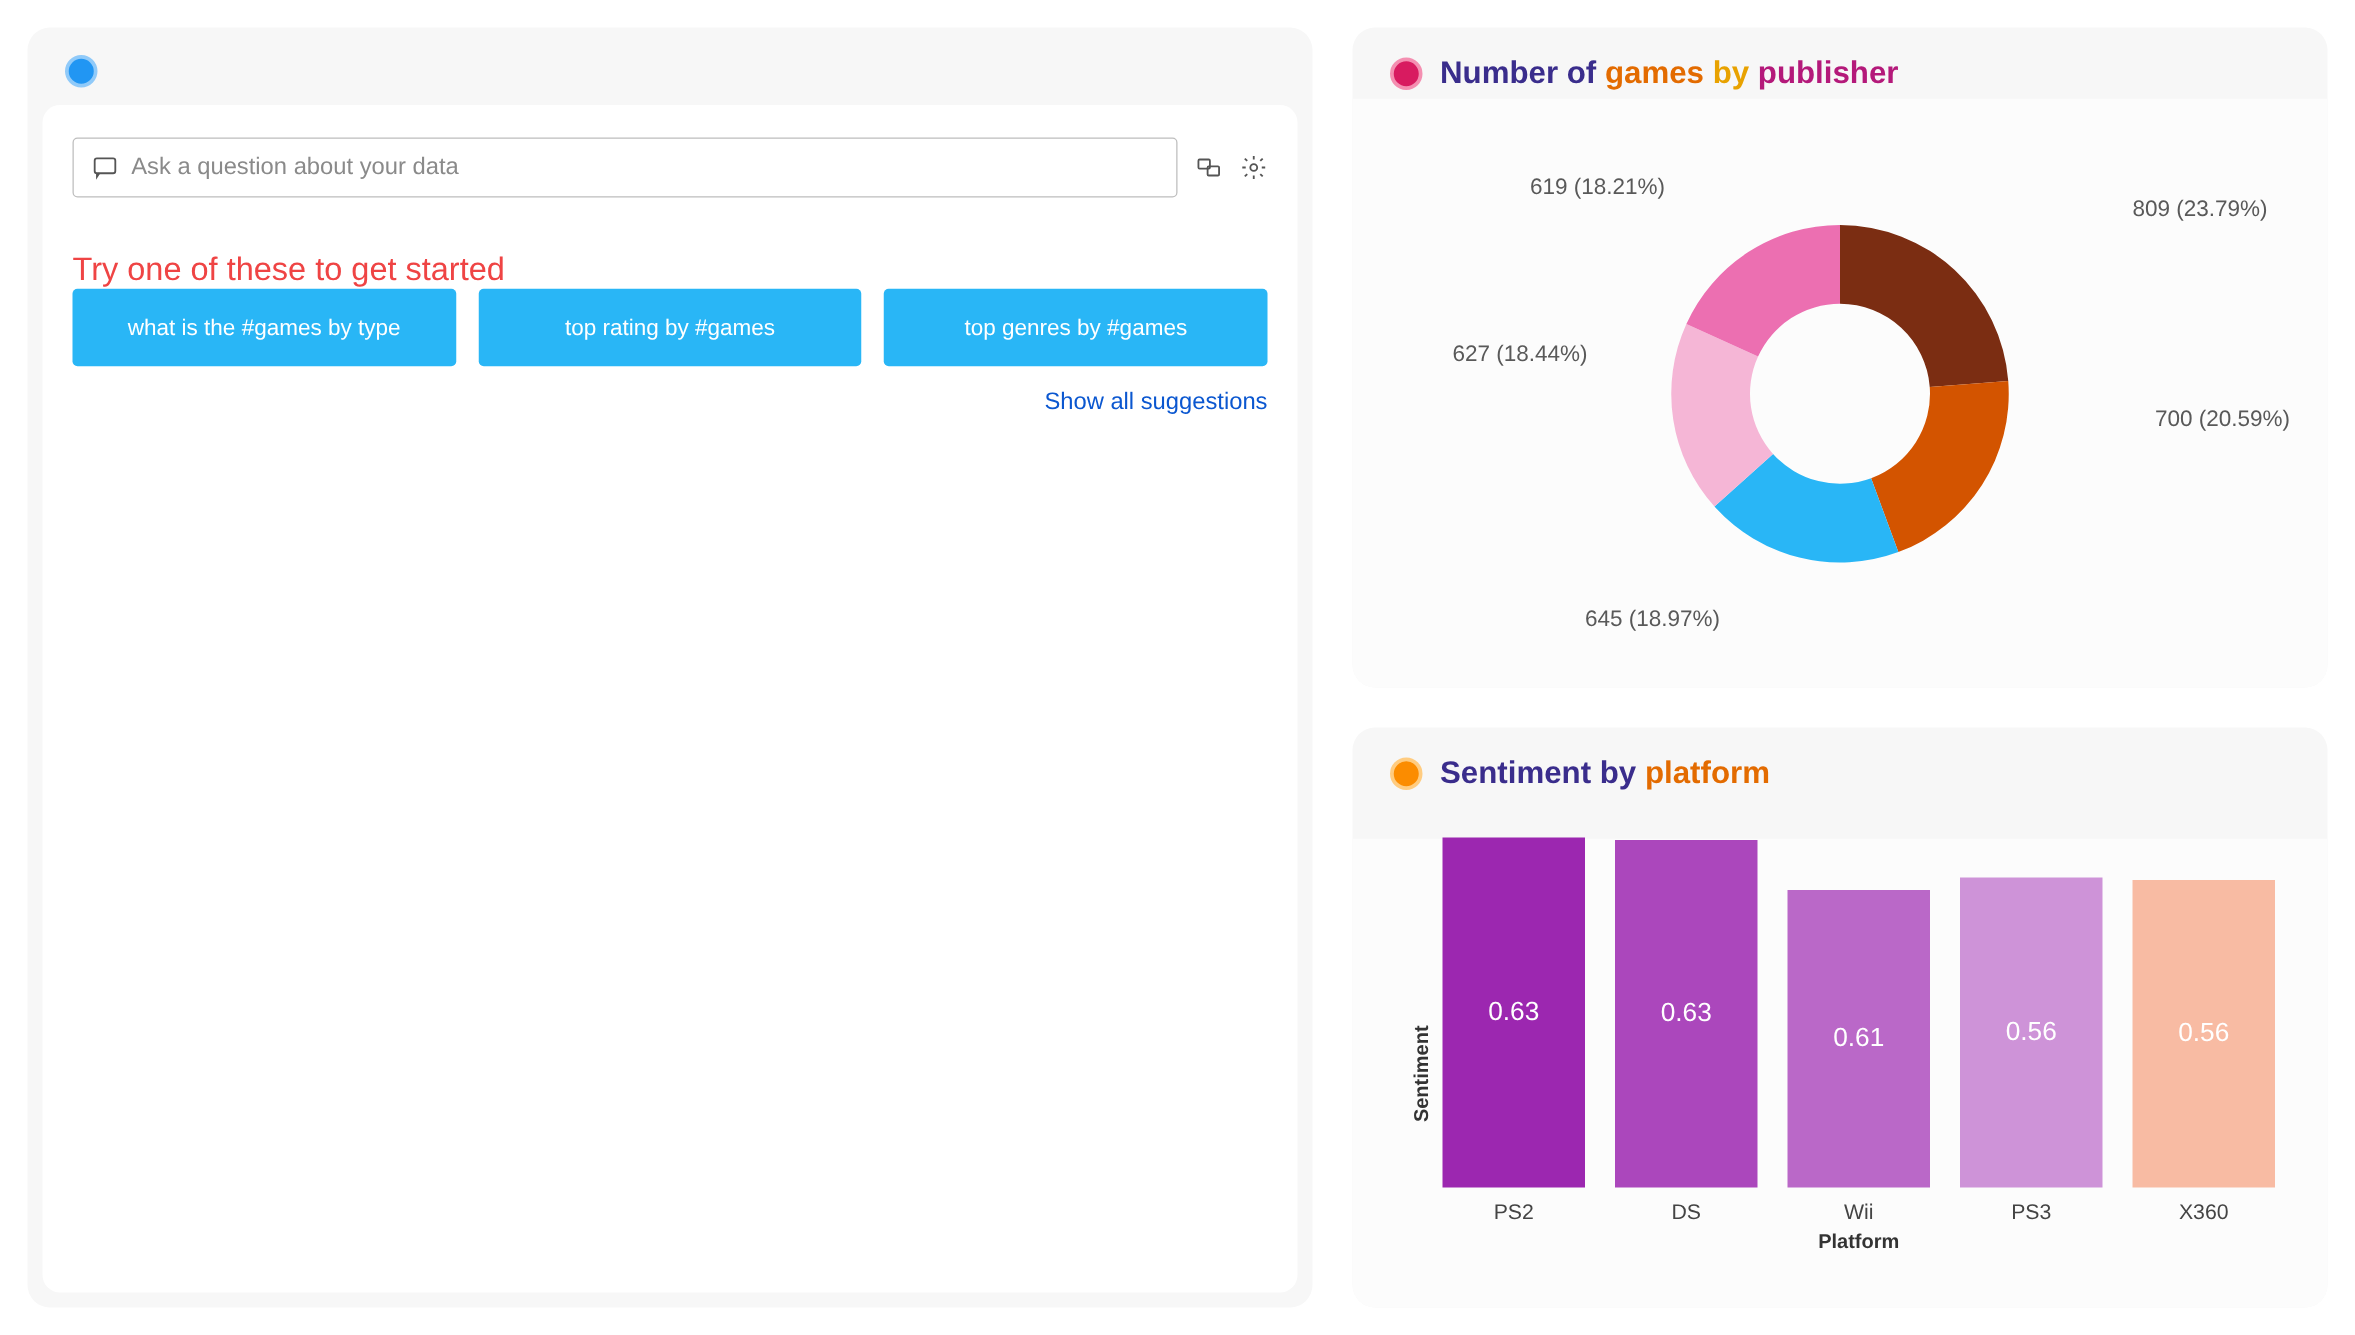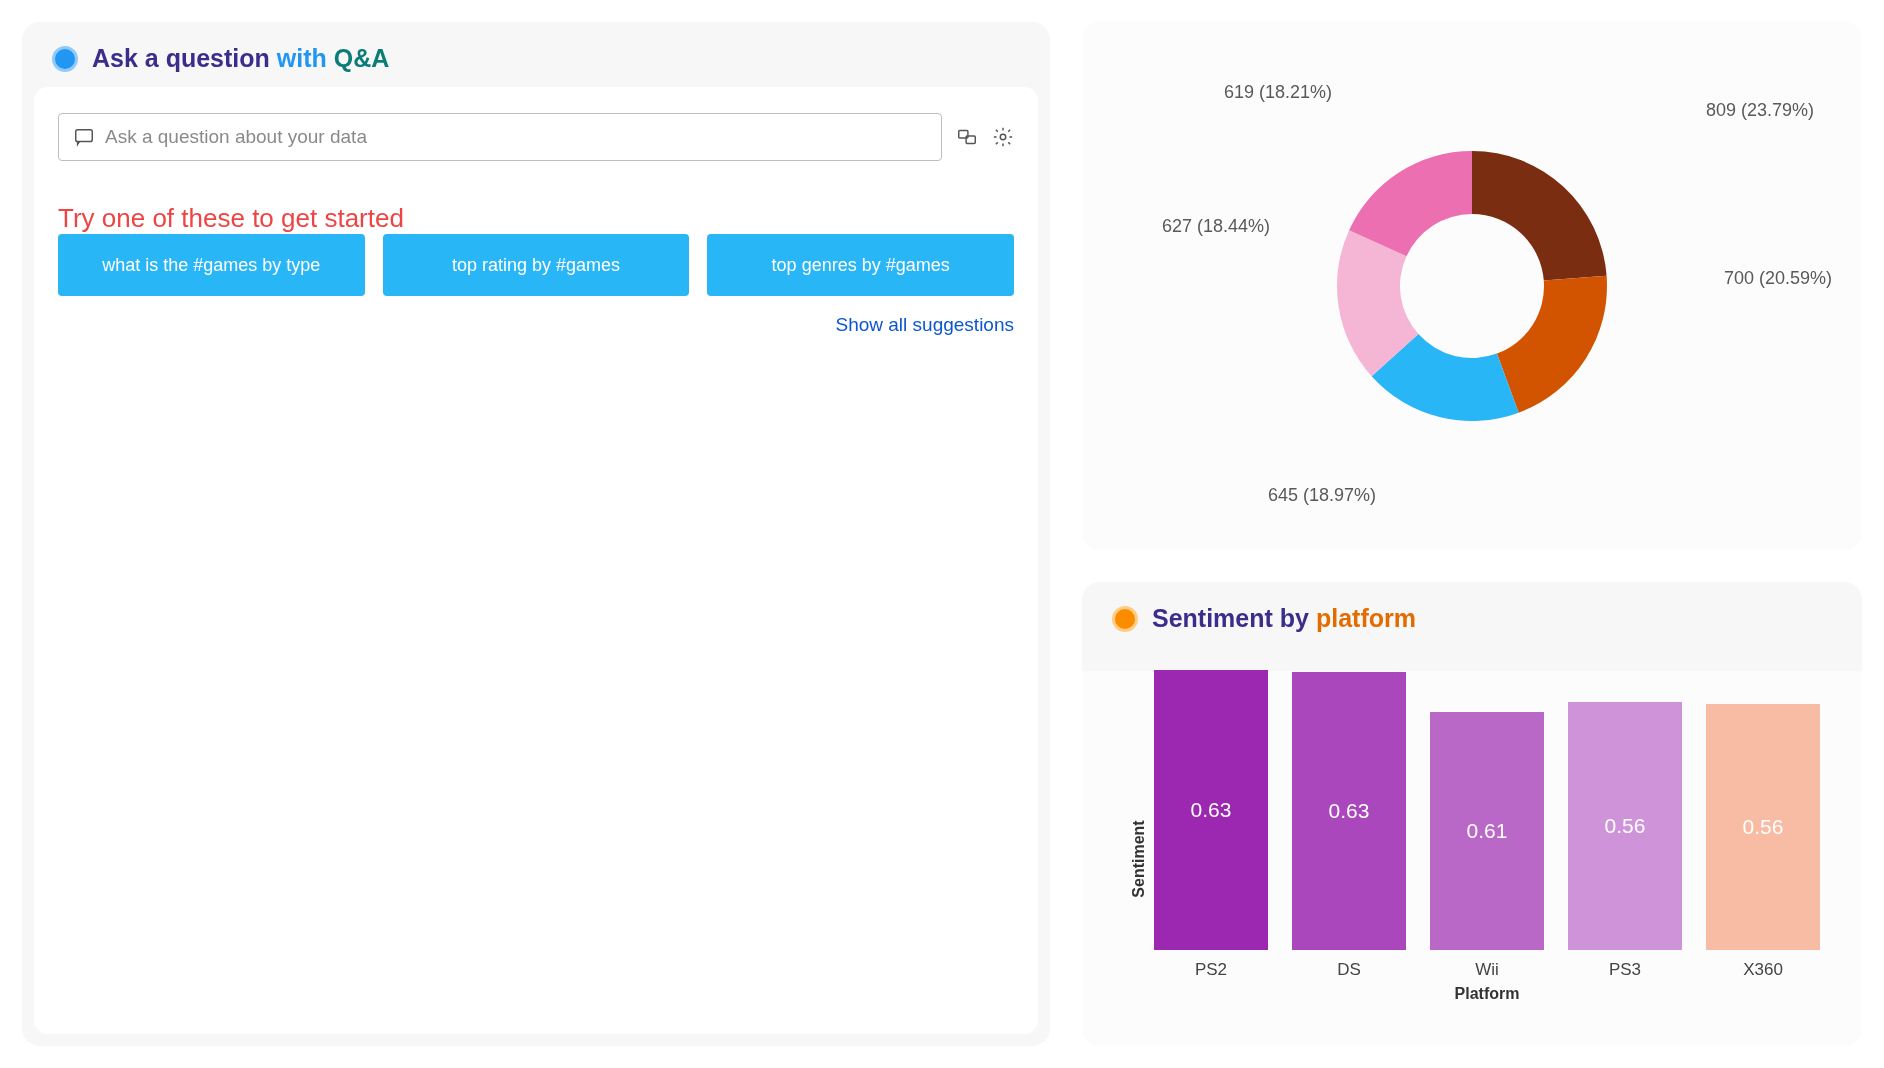--- a/index.html
+++ b/index.html
@@ -144,21 +144,20 @@
 </style>
 </head>
 <body>
 
 <div class="dashboard">
 
   <div class="left-col">
     <div class="card left-card">
       <div class="card-header">
         <span class="header-dot dot-blue"></span>
-        <span id="qna-title"><span class="t-purple">Ask a question</span><span class="t-blue"> with</span><span class="t-teal"> Q&amp;A</span></span>
       </div>
       <div class="qna-body">
         <div class="qna-input-row">
           <div class="qna-input">
             <span class="icon-btn">
               <svg viewBox="0 0 24 24" fill="none" stroke="#555" stroke-width="1.6">
                   <rect x="3" y="4" width="18" height="13" rx="2"></rect>
                   <path d="M7 17l-2 3v-3"></path>
                 </svg>
             </span>
@@ -186,20 +185,24 @@
         <div class="show-all">
           <a>Show all suggestions</a>
         </div>
       </div>
     </div>
   </div>
 
   <div class="right-col">
 
     <div class="card donut-card">
+      <div class="card-header">
+        <span class="header-dot dot-pink"></span>
+        <span id="donut-title"><span class="t-purple">Number of</span><span class="t-orange"> games</span><span class="t-gold"> by</span><span class="t-magenta"> publisher</span></span>
+      </div>
       <div class="donut-body">
         <svg class="donut-svg" width="300" height="300" viewBox="-150 -150 300 300" id="donut-svg">
             <path d="M 8.266365894244634e-15 -135 A 135 135 0 0 1 134.61003551763235 -10.253698744441165 L 71.79201894273726 -5.468639330368622 A 72 72 0 0 0 4.408728476930472e-15 -72 Z" fill="#7b2d12"></path>
             <path d="M 134.61003551763235 -10.253698744441165 A 135 135 0 0 1 46.68601029767411 126.67050344293051 L 24.899205492092857 67.55760183622961 A 72 72 0 0 0 71.79201894273726 -5.468639330368622 Z" fill="#d35400"></path>
             <path d="M 46.68601029767411 126.67050344293051 A 135 135 0 0 1 -100.41909252394836 90.2275227226521 L -53.55684934610579 48.121345452081115 A 72 72 0 0 0 24.899205492092857 67.55760183622961 Z" fill="#29b6f6"></path>
             <path d="M -100.41909252394836 90.2275227226521 A 135 135 0 0 1 -122.89943036830965 -55.863494476670624 L -65.54636286309848 -29.793863720891 A 72 72 0 0 0 -53.55684934610579 48.121345452081115 Z" fill="#f5b6d6"></path>
             <path d="M -122.89943036830965 -55.863494476670624 A 135 135 0 0 1 -2.4799097682733902e-14 -135 L -1.3226185430791413e-14 -72 A 72 72 0 0 0 -65.54636286309848 -29.793863720891 Z" fill="#ec6fb1"></path>
           </svg>
 
         <div class="dlabel" style="right:48px; top:78px;margin-left:18px;">809 (23.79%)</div>

